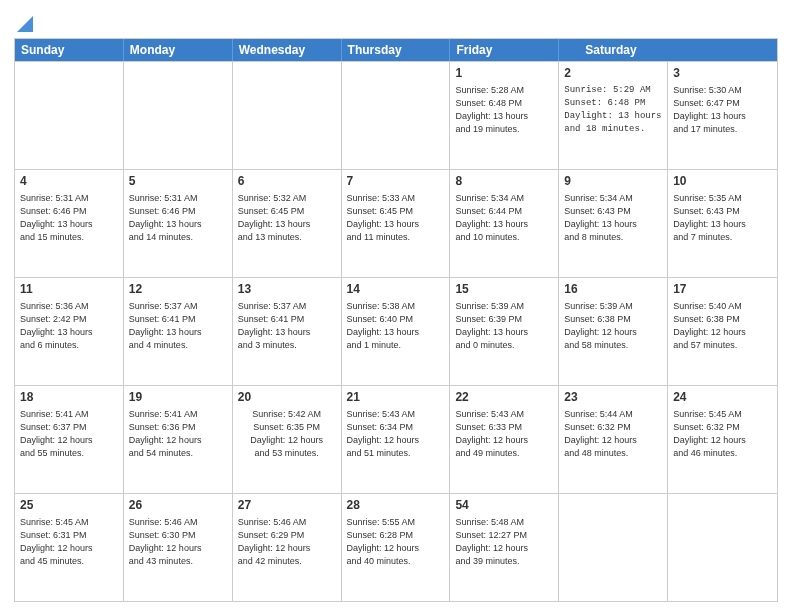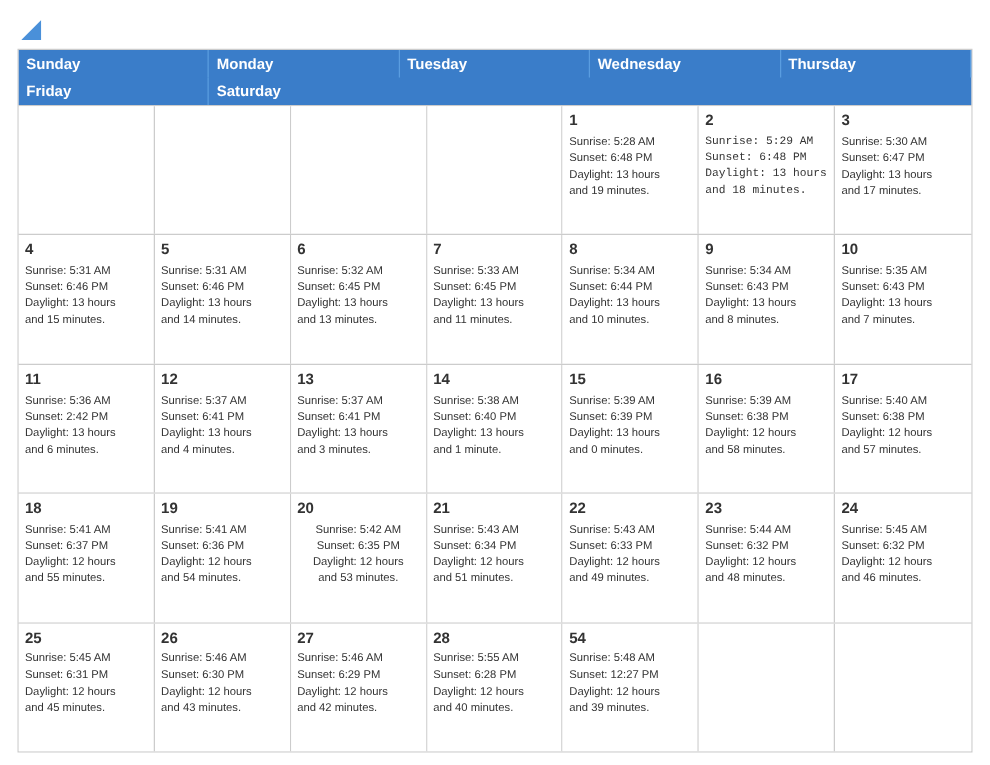--- a/index.html
+++ b/index.html
@@ -54,33 +54,34 @@
       color: #555;
     }
     .calendar {
       flex: 1;
       display: flex;
       flex-direction: column;
       border: 1px solid #ccc;
     }
     .cal-header {
       display: grid;
-      grid-template-columns: repeat(5, 1fr);
+      grid-template-columns: repeat(7, 1fr);
       background: #3a7dc9;
     }
     .cal-header-cell {
       color: #fff;
       font-size: 12px;
       font-weight: bold;
       padding: 4px 6px;
       text-align: left;
       border-right: 1px solid #5a9de0;
     }
     .cal-header-cell:last-child {
       border-right: none;
+      margin-left: 20px;
     }
     .cal-body {
       flex: 1;
       display: flex;
       flex-direction: column;
     }
     .cal-row {
       display: grid;
       grid-template-columns: repeat(7, 1fr);
       flex: 1;
@@ -134,21 +135,20 @@
     <div class="title-area">
       <div class="month-year"></div>
       <div class="location"></div>
     </div>
   </div>
 
   <div class="calendar">
     <div class="cal-header">
     <div class="cal-header-cell">Sunday</div>
         <div class="cal-header-cell">Monday</div>
-        <div class="cal-header-cell">Tuesday</div>
         <div class="cal-header-cell">Wednesday</div>
         <div class="cal-header-cell">Thursday</div>
         <div class="cal-header-cell">Friday</div>
         <div class="cal-header-cell">Saturday</div>
       </div>
     <div class="cal-body">
     <div class="cal-row">
           <div class="cal-cell empty"></div>
           <div class="cal-cell empty"></div>
           <div class="cal-cell empty"></div>

